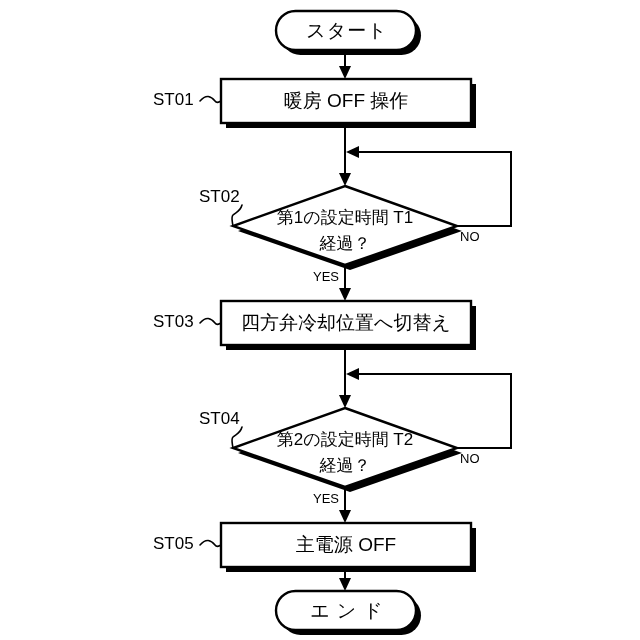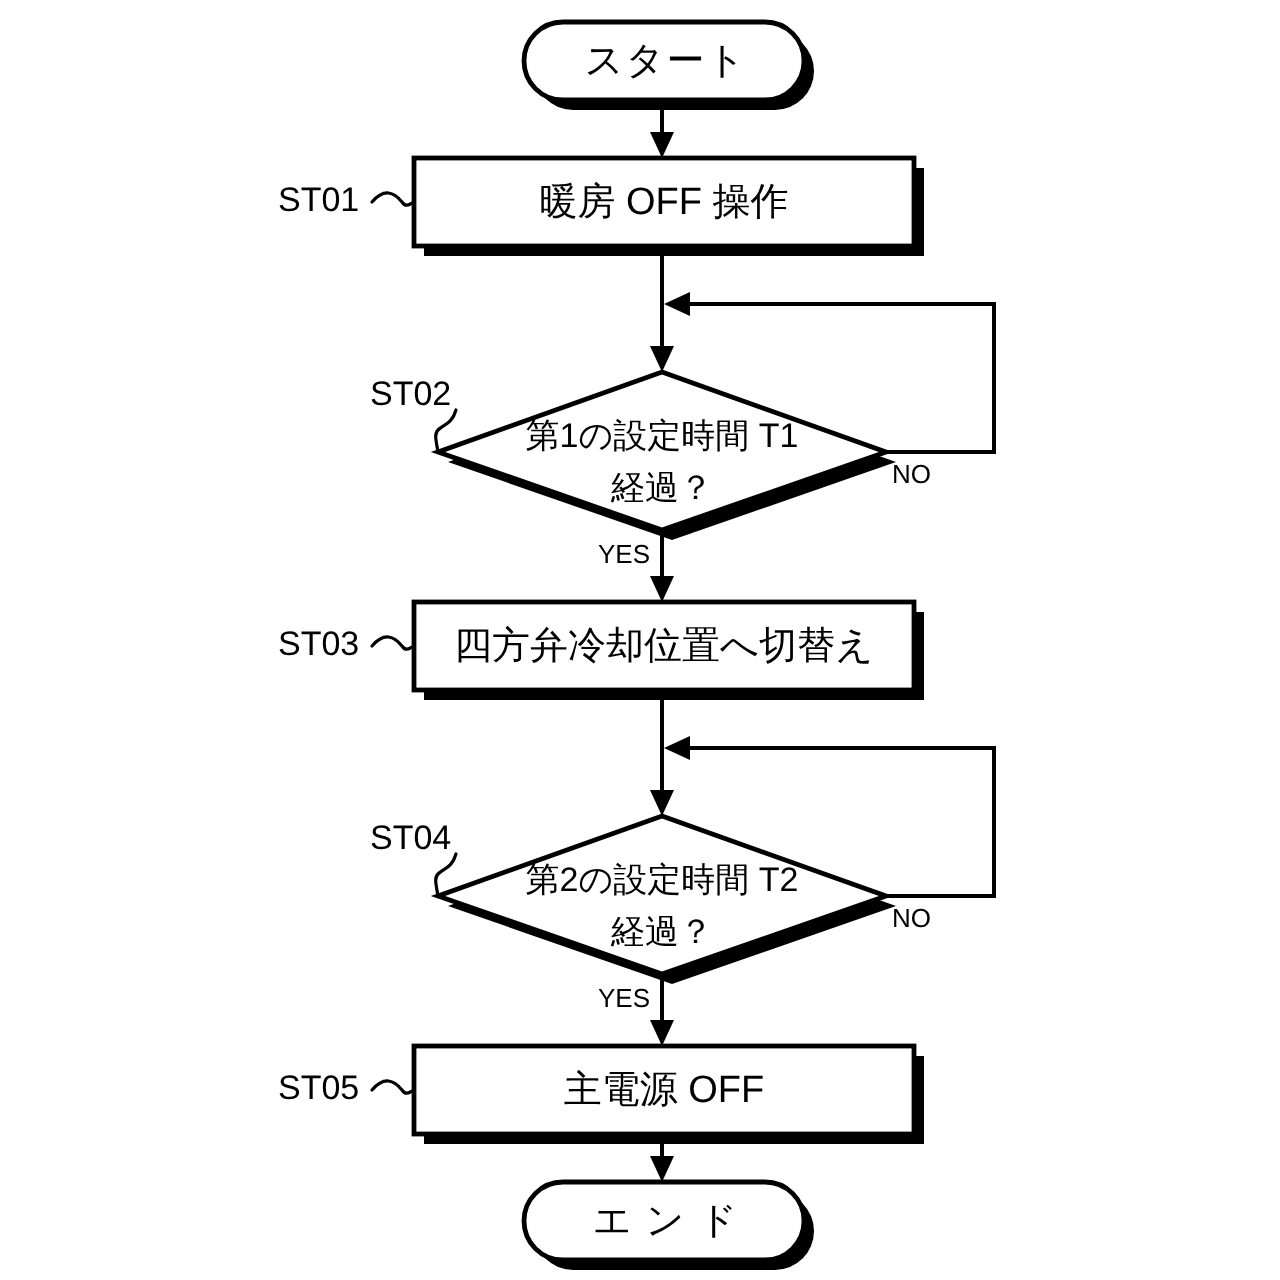--- a/index.html
+++ b/index.html
@@ -12,20 +12,21 @@
     width: 640px;
     height: 640px;
     font-family: "Liberation Sans", "DejaVu Sans", sans-serif;
     color: #000000;
     overflow: hidden;
   }
   #flowchart-root {
     position: relative;
     width: 556px;
     height: 640px;
+    padding-left: 14px;
   }
   svg.flow {
     display: block;
     width: 640px;
     height: 640px;
   }
   .shape-fill {
     fill: #ffffff;
   }
   .shape-stroke {

